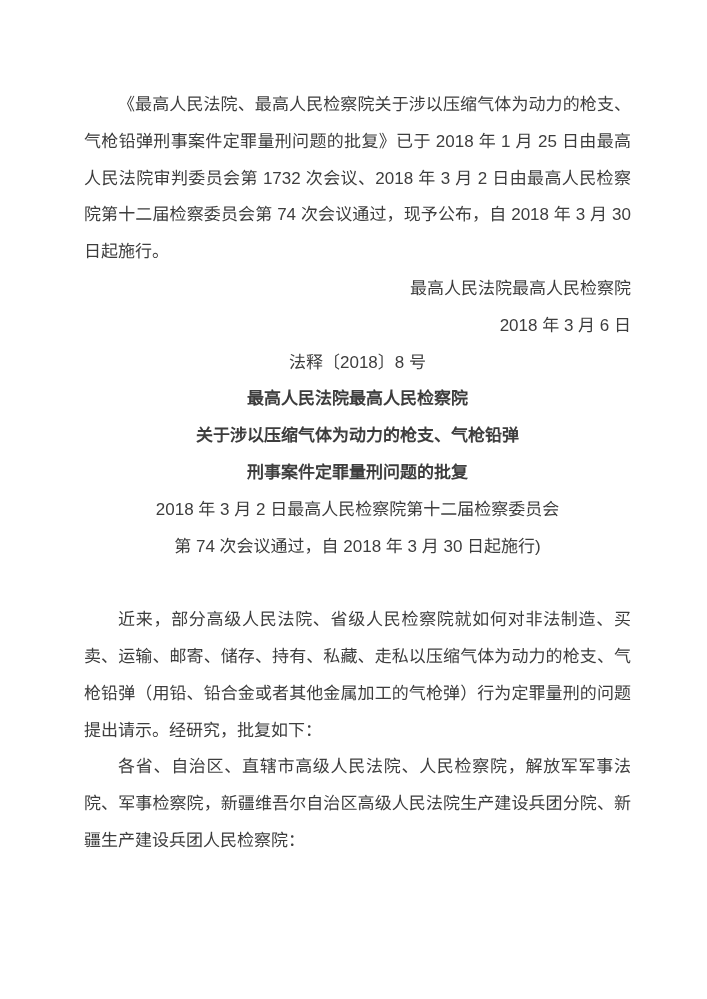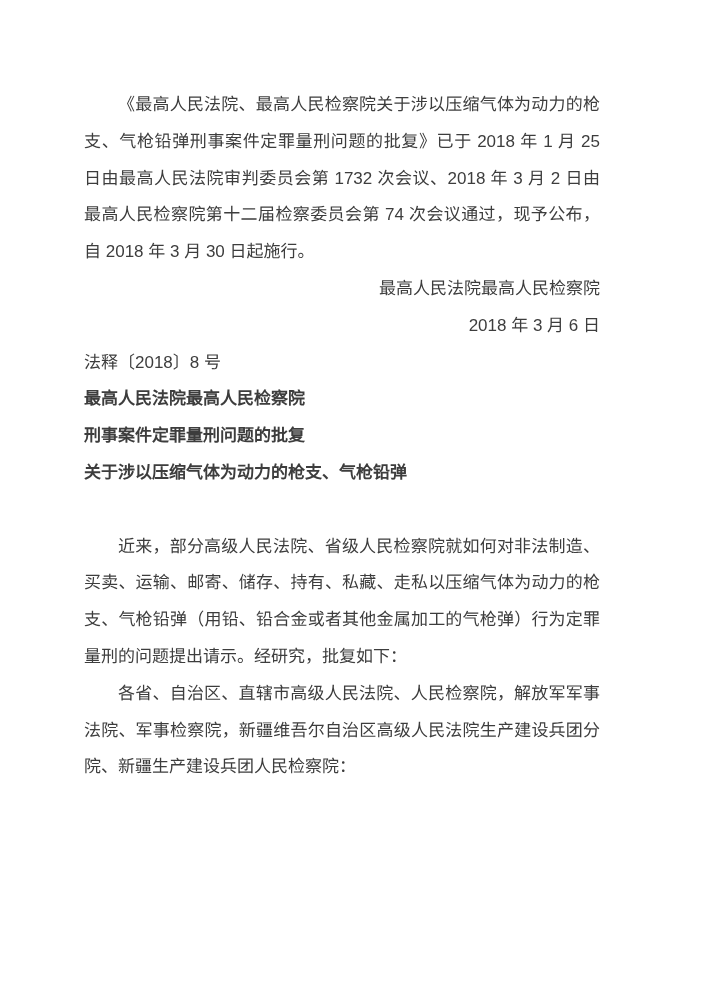--- a/index.html
+++ b/index.html
@@ -13,58 +13,60 @@
     overflow: hidden;
     font-family: "Liberation Sans", "DejaVu Sans", sans-serif;
     font-size: 17px;
     line-height: 36.8px;
     color: #3d3d3d;
   }
   .page {
     box-sizing: border-box;
     width: 707px;
     height: 999px;
-    padding: 87px 107px 0 84px;
+    padding: 87px 76px 0 84px;
     background: #ffffff;
   }
   p {
     margin: 0;
     padding: 0;
   }
   .para {
     text-align: justify;
     text-justify: inter-character;
     text-indent: 2em;
   }
   .right  { text-align: right; }
-  .center { }
+  .center { text-align: center; }
   .bold   { font-weight: bold; }
   .blank-line { height: 36.8px; }
 </style>
 </head>
 <body>
 
 <div class="page">
 
   <p class="para">《最高人民法院、最高人民检察院关于涉以压缩气体为动力的枪支、气枪铅弹刑事案件定罪量刑问题的批复》已于 2018 年 1 月 25 日由最高人民法院审判委员会第 1732 次会议、2018 年 3 月 2 日由最高人民检察院第十二届检察委员会第 74 次会议通过，现予公布，自 2018 年 3 月 30 日起施行。</p>
 
   <p class="right">最高人民法院最高人民检察院</p>
 
   <p class="right">2018 年 3 月 6 日</p>
 
   <p class="center">法释〔2018〕8 号</p>
 
   <p class="center bold">最高人民法院最高人民检察院</p>
 
+  <p class="center bold">关于涉以压缩气体为动力的枪支、气枪铅弹</p>
+
   <p class="center bold">刑事案件定罪量刑问题的批复</p>
 
-  <p class="center bold">关于涉以压缩气体为动力的枪支、气枪铅弹</p>
 
+  <p class="center">2018 年 3 月 2 日最高人民检察院第十二届检察委员会</p>
 
-
+  <p class="center">第 74 次会议通过，自 2018 年 3 月 30 日起施行)</p>
 
   <div class="blank-line"></div>
 
   <p class="para">近来，部分高级人民法院、省级人民检察院就如何对非法制造、买卖、运输、邮寄、储存、持有、私藏、走私以压缩气体为动力的枪支、气枪铅弹（用铅、铅合金或者其他金属加工的气枪弹）行为定罪量刑的问题提出请示。经研究，批复如下：</p>
 
   <p class="para">各省、自治区、直辖市高级人民法院、人民检察院，解放军军事法院、军事检察院，新疆维吾尔自治区高级人民法院生产建设兵团分院、新疆生产建设兵团人民检察院：</p>
 
 </div>
 
 </body></html>

